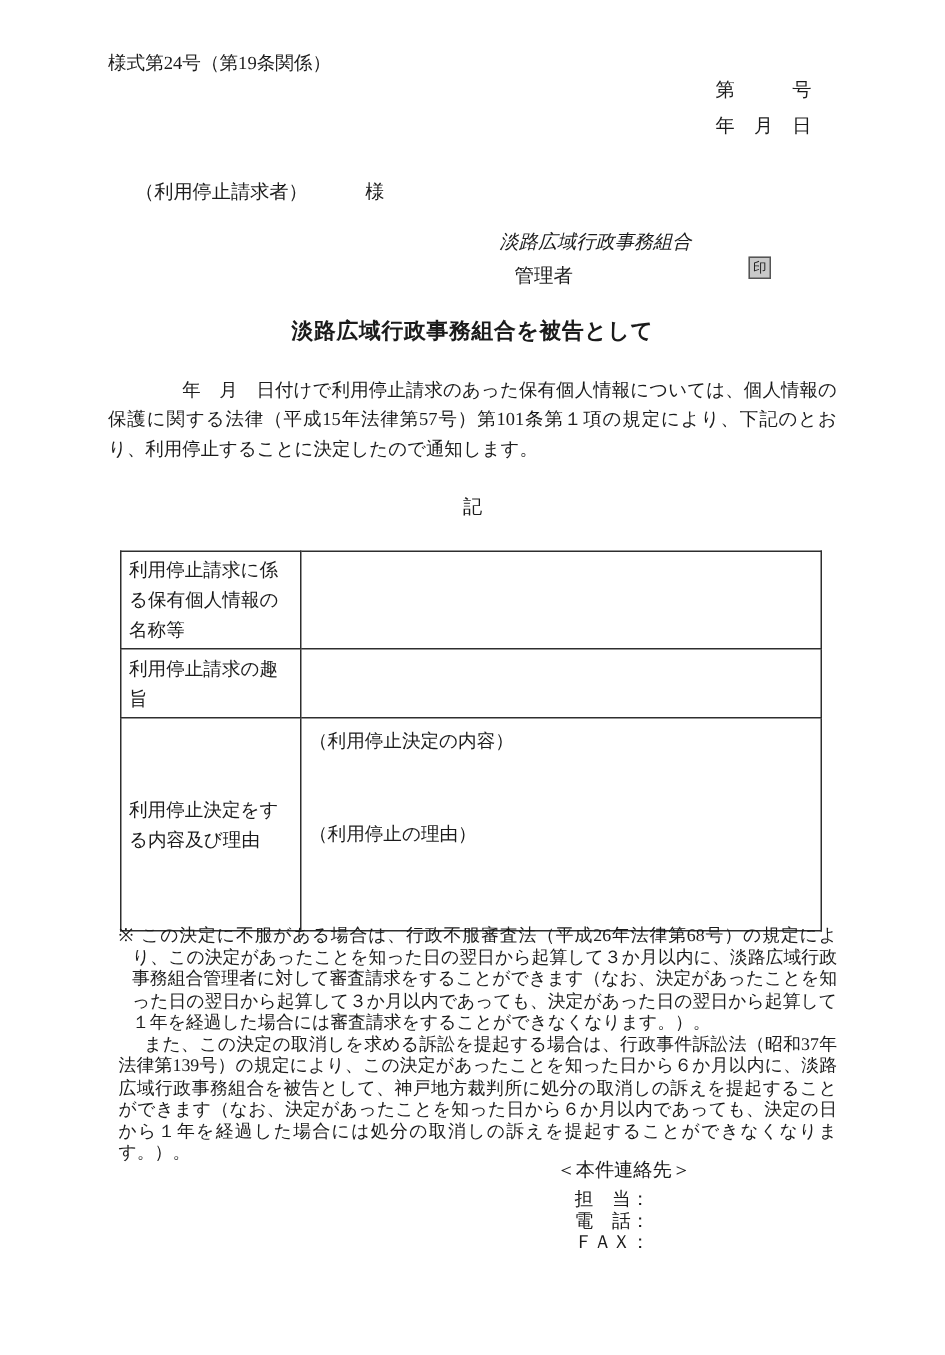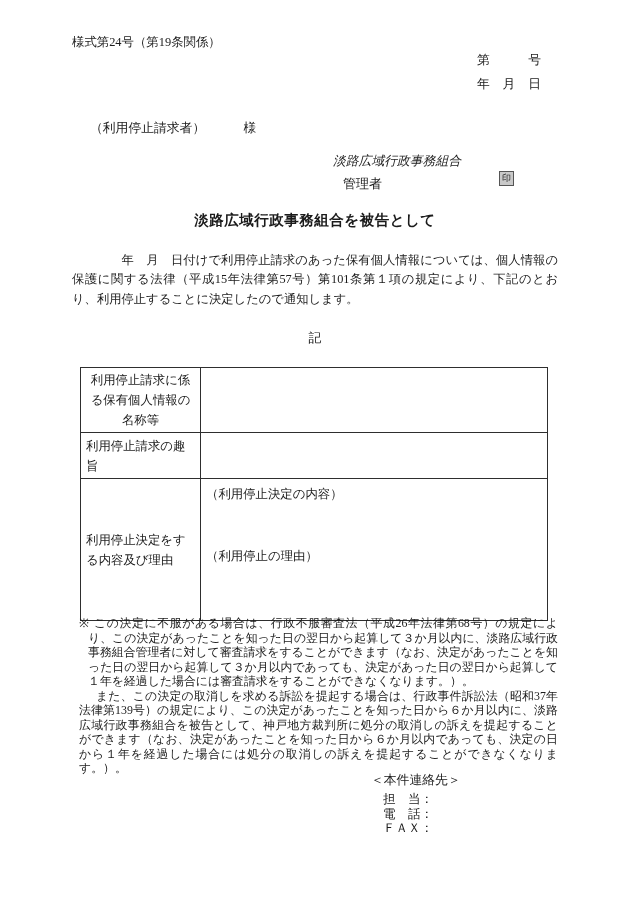--- a/index.html
+++ b/index.html
@@ -84,21 +84,21 @@
   }
   .info-table td {
     border: 1px solid #2e2e2e;
     font-size: 12.4px;
     line-height: 20px;
     padding: 2px 5px 2px 5px;
     color: #1b1b1b;
     vertical-align: middle;
     overflow: hidden;
   }
-  .info-table .row1 td { height: 60px; text-align: center; }
+  .info-table .row1 td { height: 60px; }
   .info-table .row2 td { height: 41px; margin-left: 44px; }
   .info-table .row3 td { height: 137px; }
   .info-table td.vtop { vertical-align: top; }
   .cell-heading { margin: 0; padding-top: 3px; }
   .cell-heading.reason { padding-top: 42px; }
 
   .notes {
     left: 79px; top: 616px;
     width: 479px;
     font-size: 11.9px;

